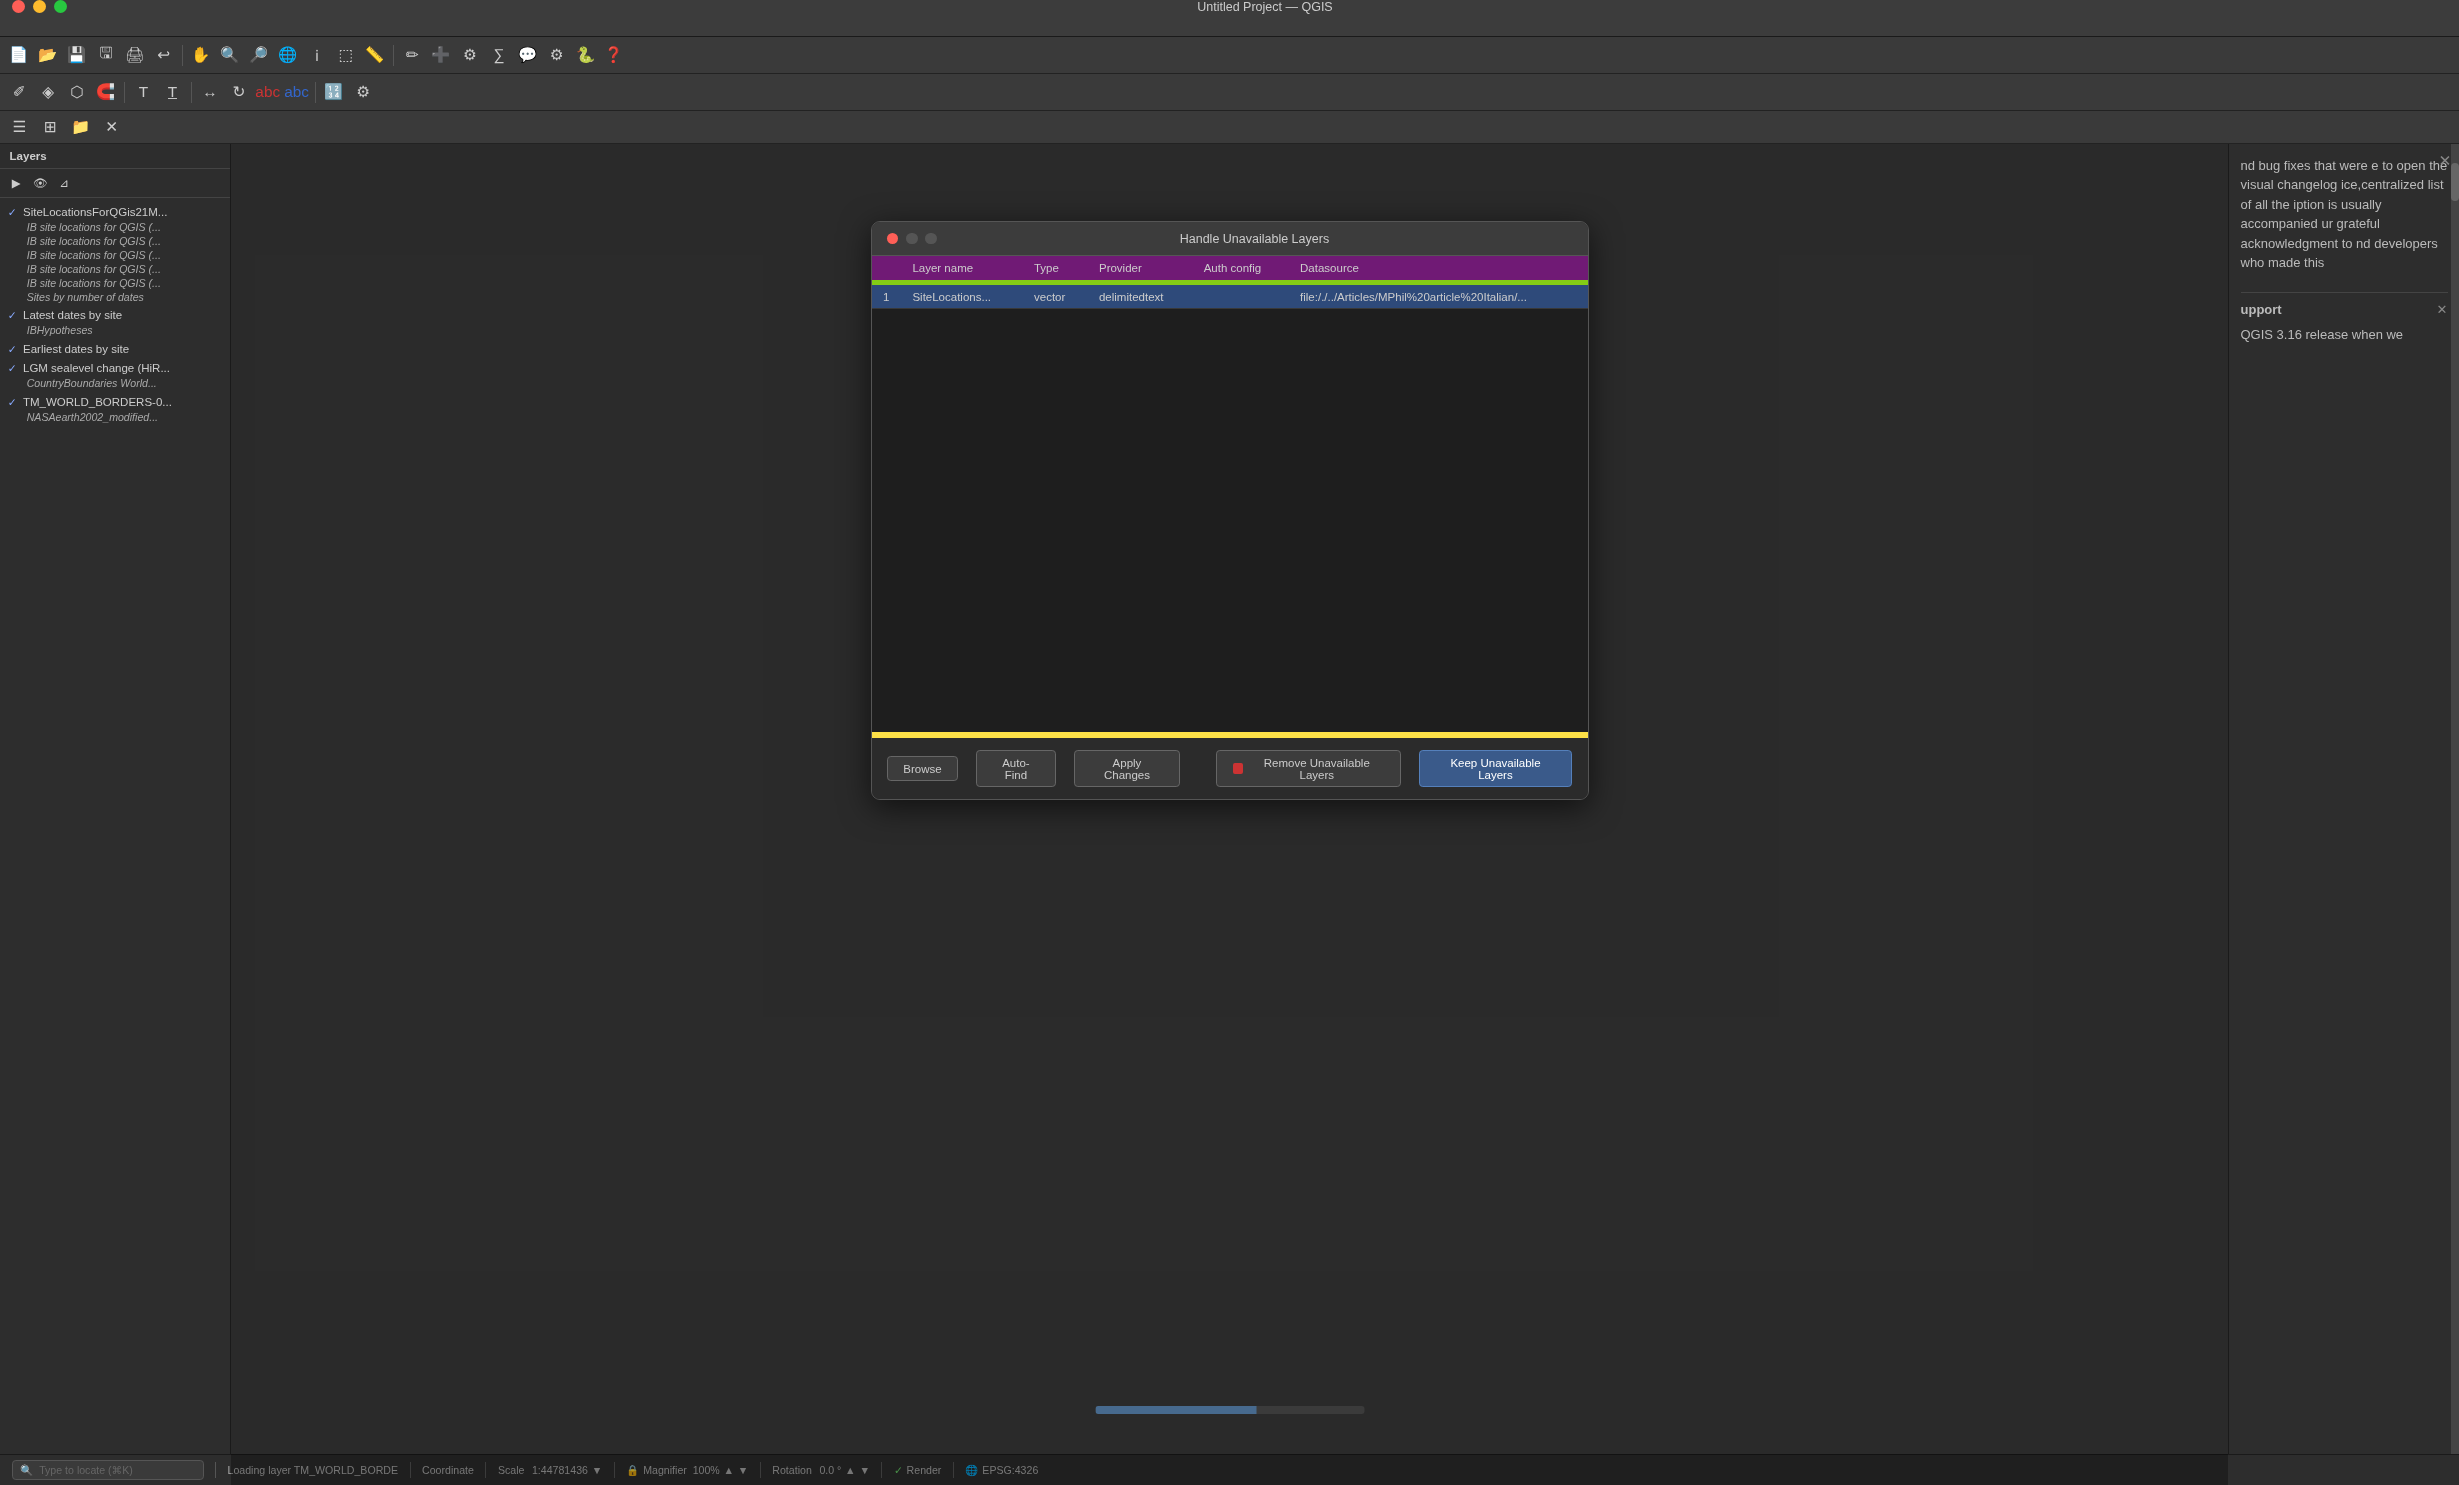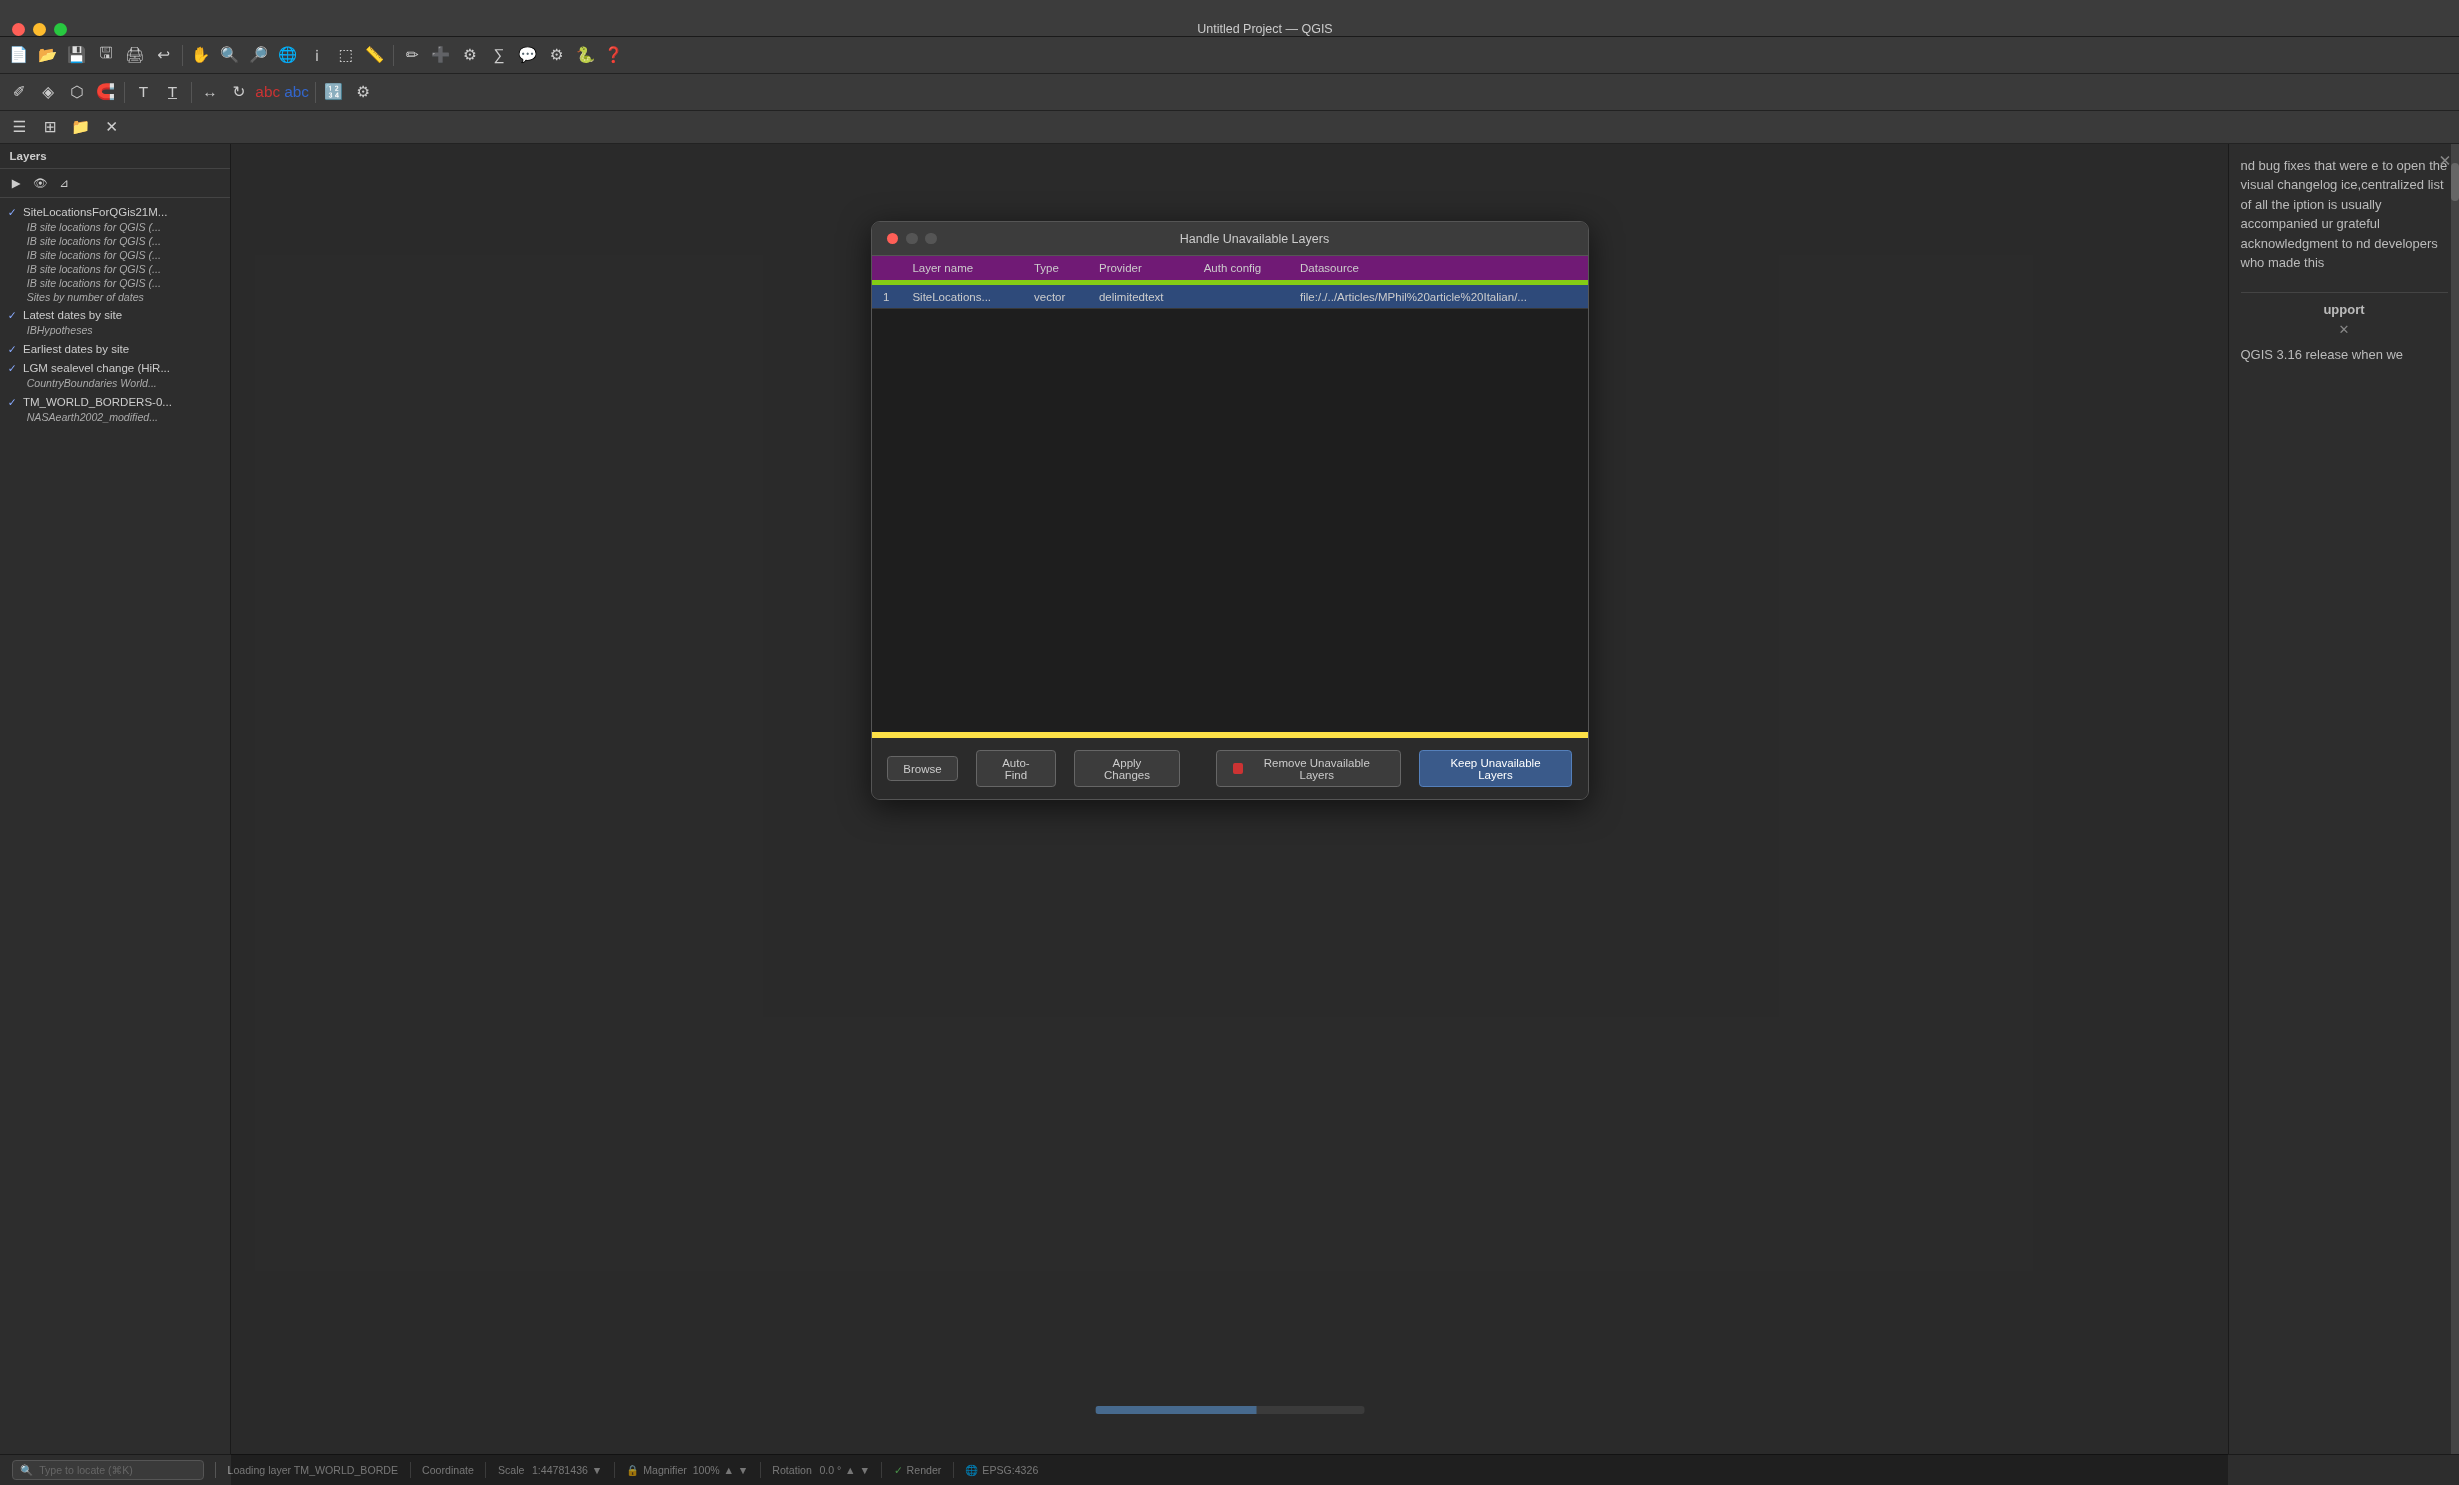--- a/index.html
+++ b/index.html
@@ -11,21 +11,21 @@
       height: 1485px;
       overflow: hidden;
       position: relative;
     }
 
     
     .title-bar {
       height: 37px;
       background: #3c3c3c;
       display: flex;
-      align-items: flex-end;
+      align-items: flex-start;
       padding: 0 11.5px;
       border-bottom: 1px solid #1a1a1a;
     }
     .traffic-lights {
       display: flex;
       gap: 7.7px;
       margin-right: 15.4px;
     }
     .traffic-light {
       width: 13.4px;
@@ -559,21 +559,21 @@
 
   </div>
 
   <div class="right-panel">
     <div class="right-panel-close">✕</div>
     <div class="right-panel-content">
       <div class="right-panel-section">
         <p>nd bug fixes that were e to open the visual changelog ice,centralized list of all the iption is usually accompanied ur grateful acknowledgment to nd developers who made this</p>
       </div>
       <div class="right-panel-section2">
-        <div style="display:flex;align-items:center;justify-content:space-between;margin-bottom:5.8px;flex-direction:column;">
+        <div style="display:flex;align-items:center;justify-content:space-between;margin-bottom:5.8px;">
           <strong>upport</strong>
           <span style="cursor:pointer;color:#888;">✕</span>
         </div>
         <p>QGIS 3.16 release when we</p>
       </div>
     </div>
     <div class="right-panel-scroll">
       <div class="right-panel-scrollbar-thumb"></div>
     </div>
   </div>

